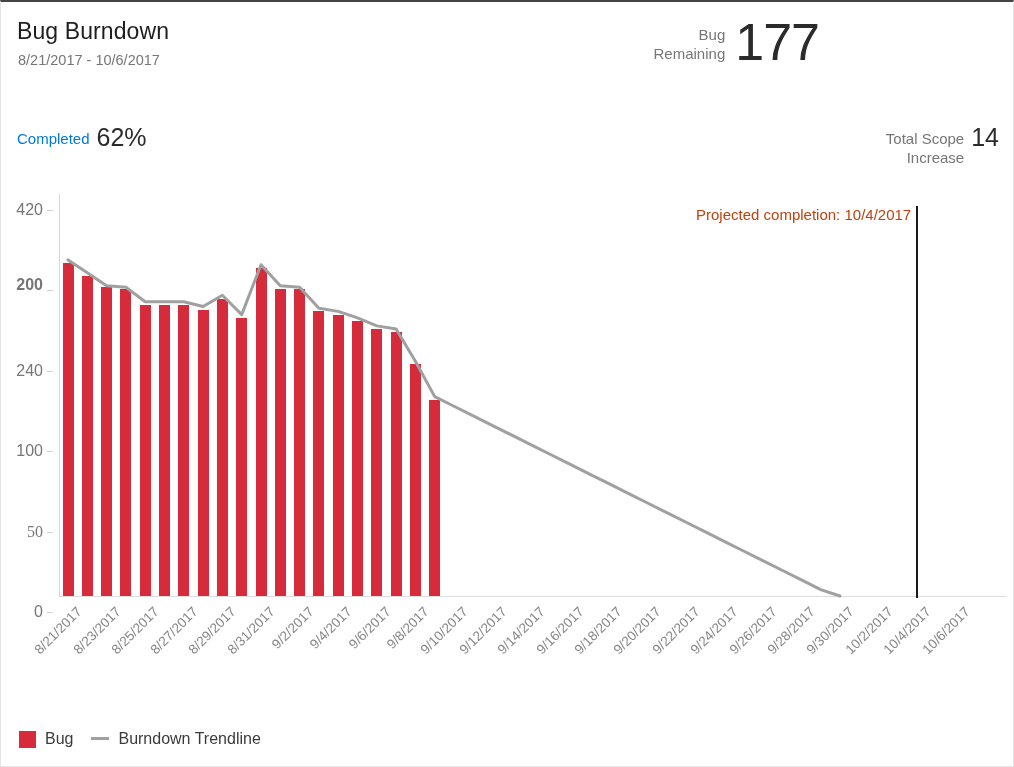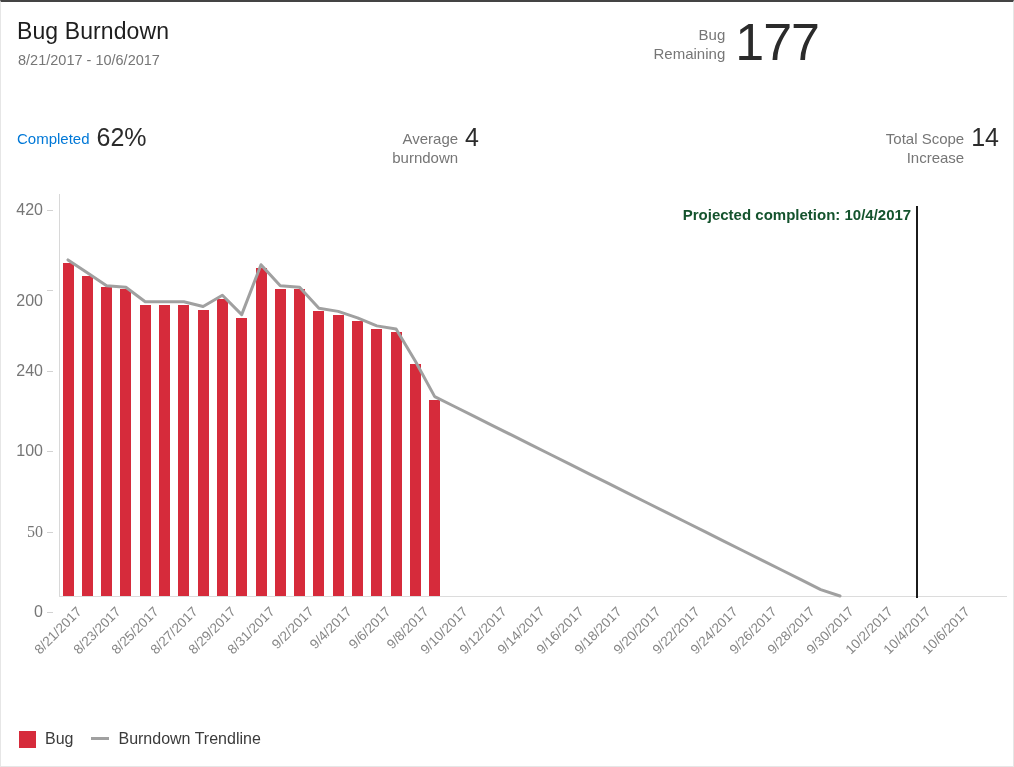--- a/index.html
+++ b/index.html
@@ -64,22 +64,22 @@
   .axis-x{position:absolute;left:58px;top:418px;width:948px;height:1px;background:#dcdcdc;}
   .bars{position:absolute;left:0;top:0;width:948px;height:402px;}
   .bar{
     position:absolute;bottom:0;width:11px;background:#d62b3b;
   }
   .trend{position:absolute;left:0;top:0;width:948px;height:402px;overflow:visible;}
   .projline{
     position:absolute;top:12px;width:2px;height:392px;background:#1b1b1b;
   }
   .projlabel{
-    position:absolute;font-size:15px;color:#14532d;white-space:nowrap;
-    transform:translateX(-100%);top:12px;font-weight:bold;
+    position:absolute;font-size:15px;color:#c2410c;white-space:nowrap;
+    transform:translateX(-100%);top:12px;
   }
   .xlabels{position:absolute;left:58px;top:420px;width:956px;height:100px;}
   .xlab{
     position:absolute;top:6px;font-size:13.5px;color:#868686;
     white-space:nowrap;transform-origin:left top;
     transform:rotate(-45deg) translate(-100%,0);
   }
   
   .legend{
     position:absolute;left:18px;bottom:18px;display:flex;align-items:center;
@@ -108,48 +108,41 @@
       <div class="kpi-main-val">177</div>
     </div>
   </div>
 
   <div class="kpirow">
     <div class="kpi" id="kpi-completed">
       <div class="kpi-lbl link">
         <div>Completed</div>
       </div>
       <div class="kpi-val">62%</div>
-    </div>
-    <div class="kpi" id="kpi-average">
-      <div class="kpi-lbl">
-        <div>Average</div>
-        <div>burndown</div>
-      </div>
-      <div class="kpi-val">4</div>
     </div>
     <div class="kpi" id="kpi-scope">
       <div class="kpi-lbl">
         <div>Total Scope</div>
         <div>Increase</div>
       </div>
       <div class="kpi-val">14</div>
     </div>
   </div>
 
   <div class="chart">
     <div class="ylabels" id="y-labels">
         <div class="ytick" style="top: 418px;">0</div>
         <div class="ytickmark" style="top: 418px;"></div>
         <div class="ytick" style="top: 338px; font-family: Liberation Serif, serif;">50</div>
         <div class="ytickmark" style="top: 337.6px;"></div>
         <div class="ytick" style="top: 257.2px;">100</div>
         <div class="ytickmark" style="top: 257.2px;"></div>
         <div class="ytick" style="top: 176.8px;">240</div>
         <div class="ytickmark" style="top: 176.8px;"></div>
-        <div class="ytick" style="top: 107px;">200</div>
+        <div class="ytick" style="top: 91px; font-weight: bold;">200</div>
         <div class="ytickmark" style="top: 96.4px;"></div>
         <div class="ytick" style="top: 16px;">420</div>
         <div class="ytickmark" style="top: 16px;"></div>
       </div>
     <div class="axis-y"></div>
     <div class="axis-x"></div>
     <div class="plot">
       <div class="bars" id="bars">
           <div class="bar" style="left: 3.5px; height: 332.856px; background: rgb(214, 43, 59);"></div>
           <div class="bar" style="left: 22.8px; height: 319.992px; background: rgb(214, 43, 59);"></div>

